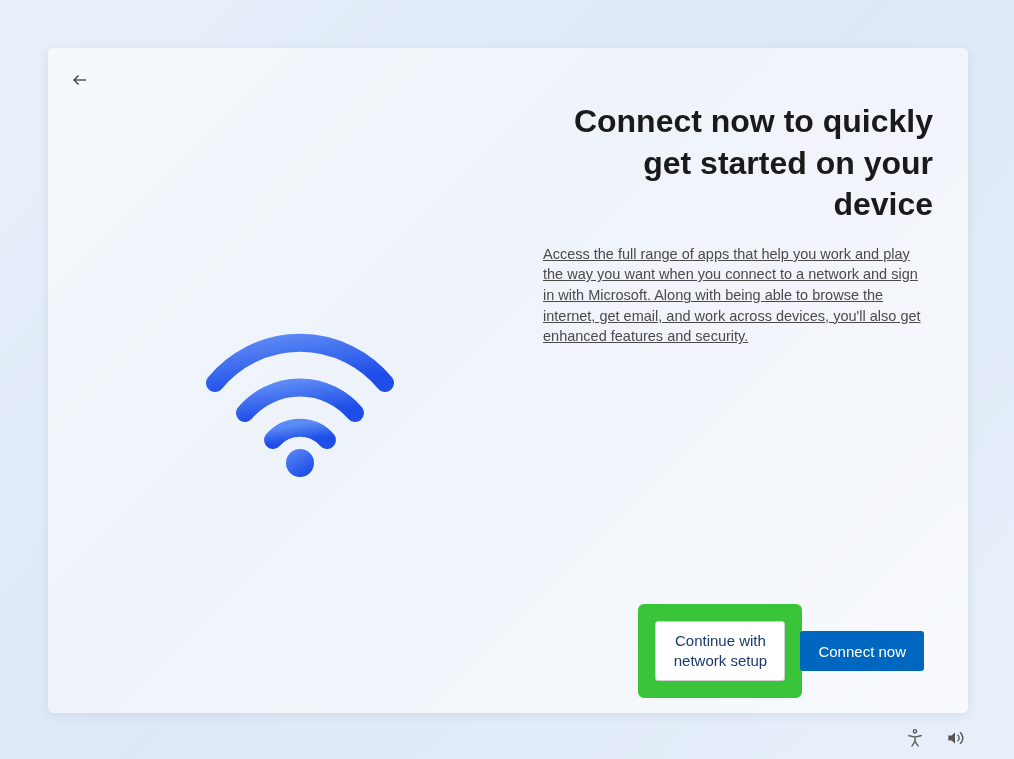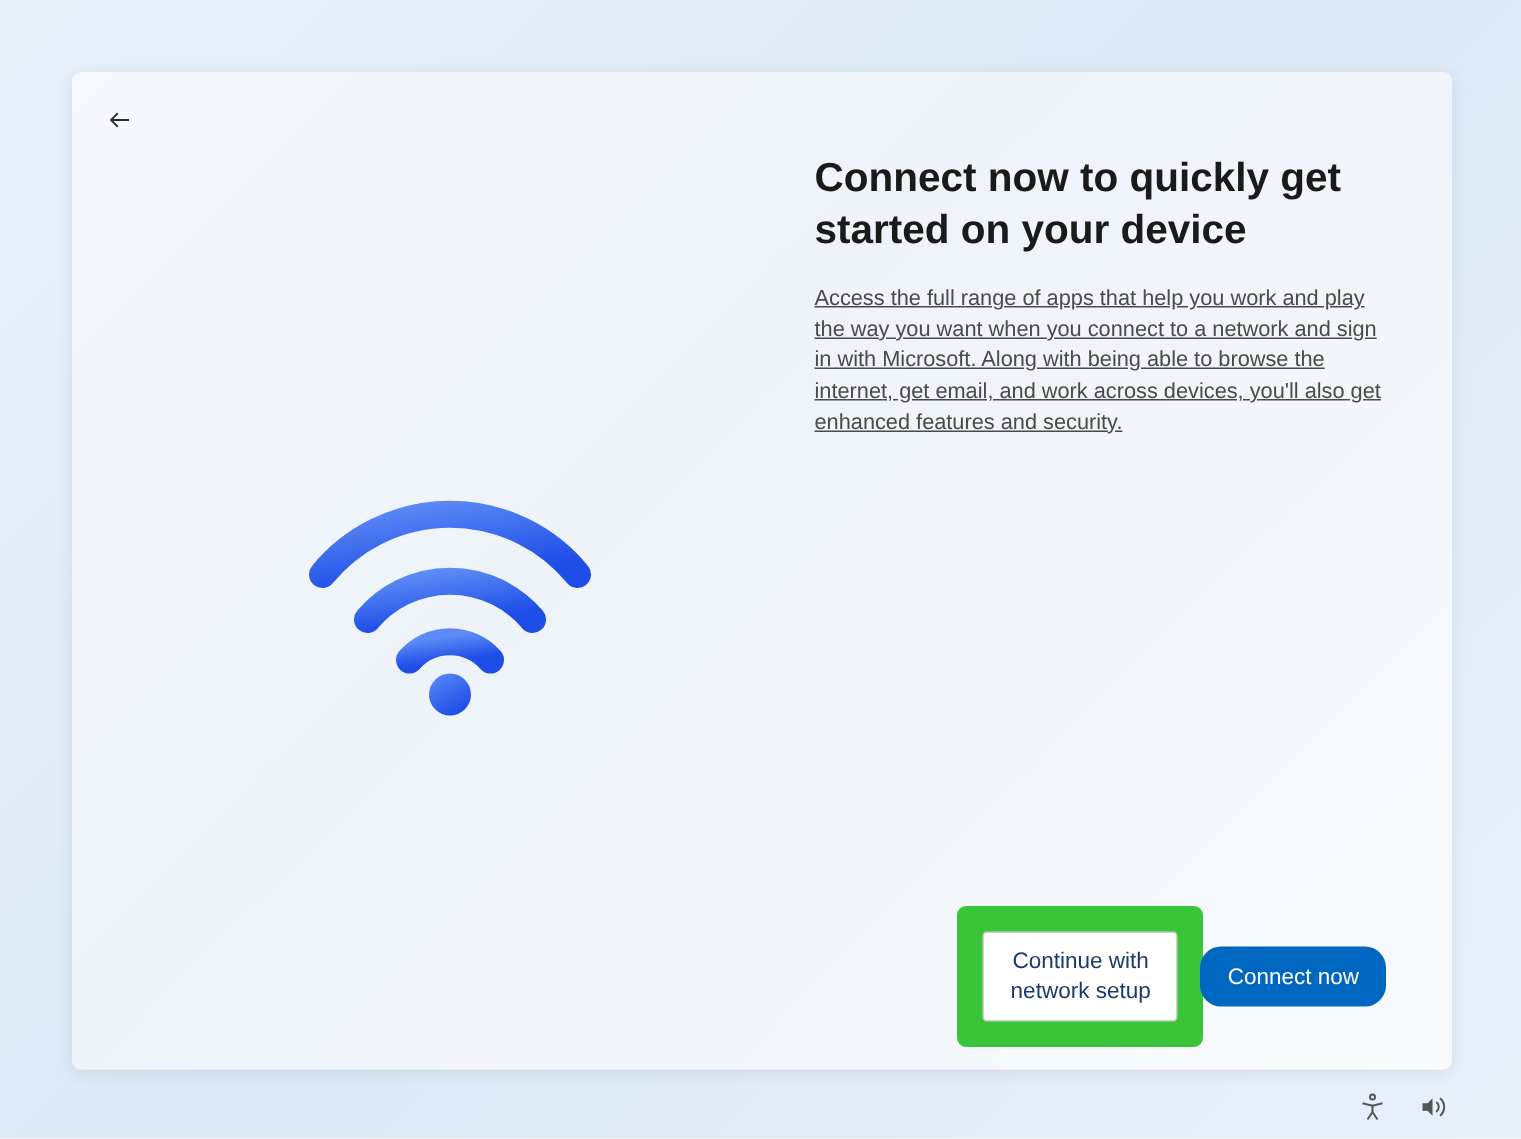--- a/index.html
+++ b/index.html
@@ -51,25 +51,26 @@
       align-items: center;
       justify-content: center;
     }
     .content-area {
       position: absolute;
       left: 495px;
       top: 53px;
       width: 390px;
     }
     .heading {
-      font-size: 27px;
+      font-size: 32px;
       font-weight: 600;
       line-height: 1.3;
       color: #1a1a1a;
       margin-bottom: 18px;
+      text-align: right;
     }
     .body-text {
       font-size: 14.5px;
       line-height: 1.42;
       color: #4a4a4a;
       text-decoration: underline;
     }
     .button-row {
       position: absolute;
       right: 44px;
@@ -99,21 +100,21 @@
       display: flex;
       align-items: center;
       justify-content: center;
       padding: 4px 8px;
     }
     .primary-button {
       height: 40px;
       padding: 0 18px;
       background: #0067c0;
       border: none;
-      border-radius: 14px;
+      border-radius: 3px;
       font-size: 15px;
       color: #ffffff;
       font-family: inherit;
       cursor: pointer;
       margin-left: -2px;
     }
     .tray {
       position: absolute;
       right: 48px;
       bottom: 10px;

